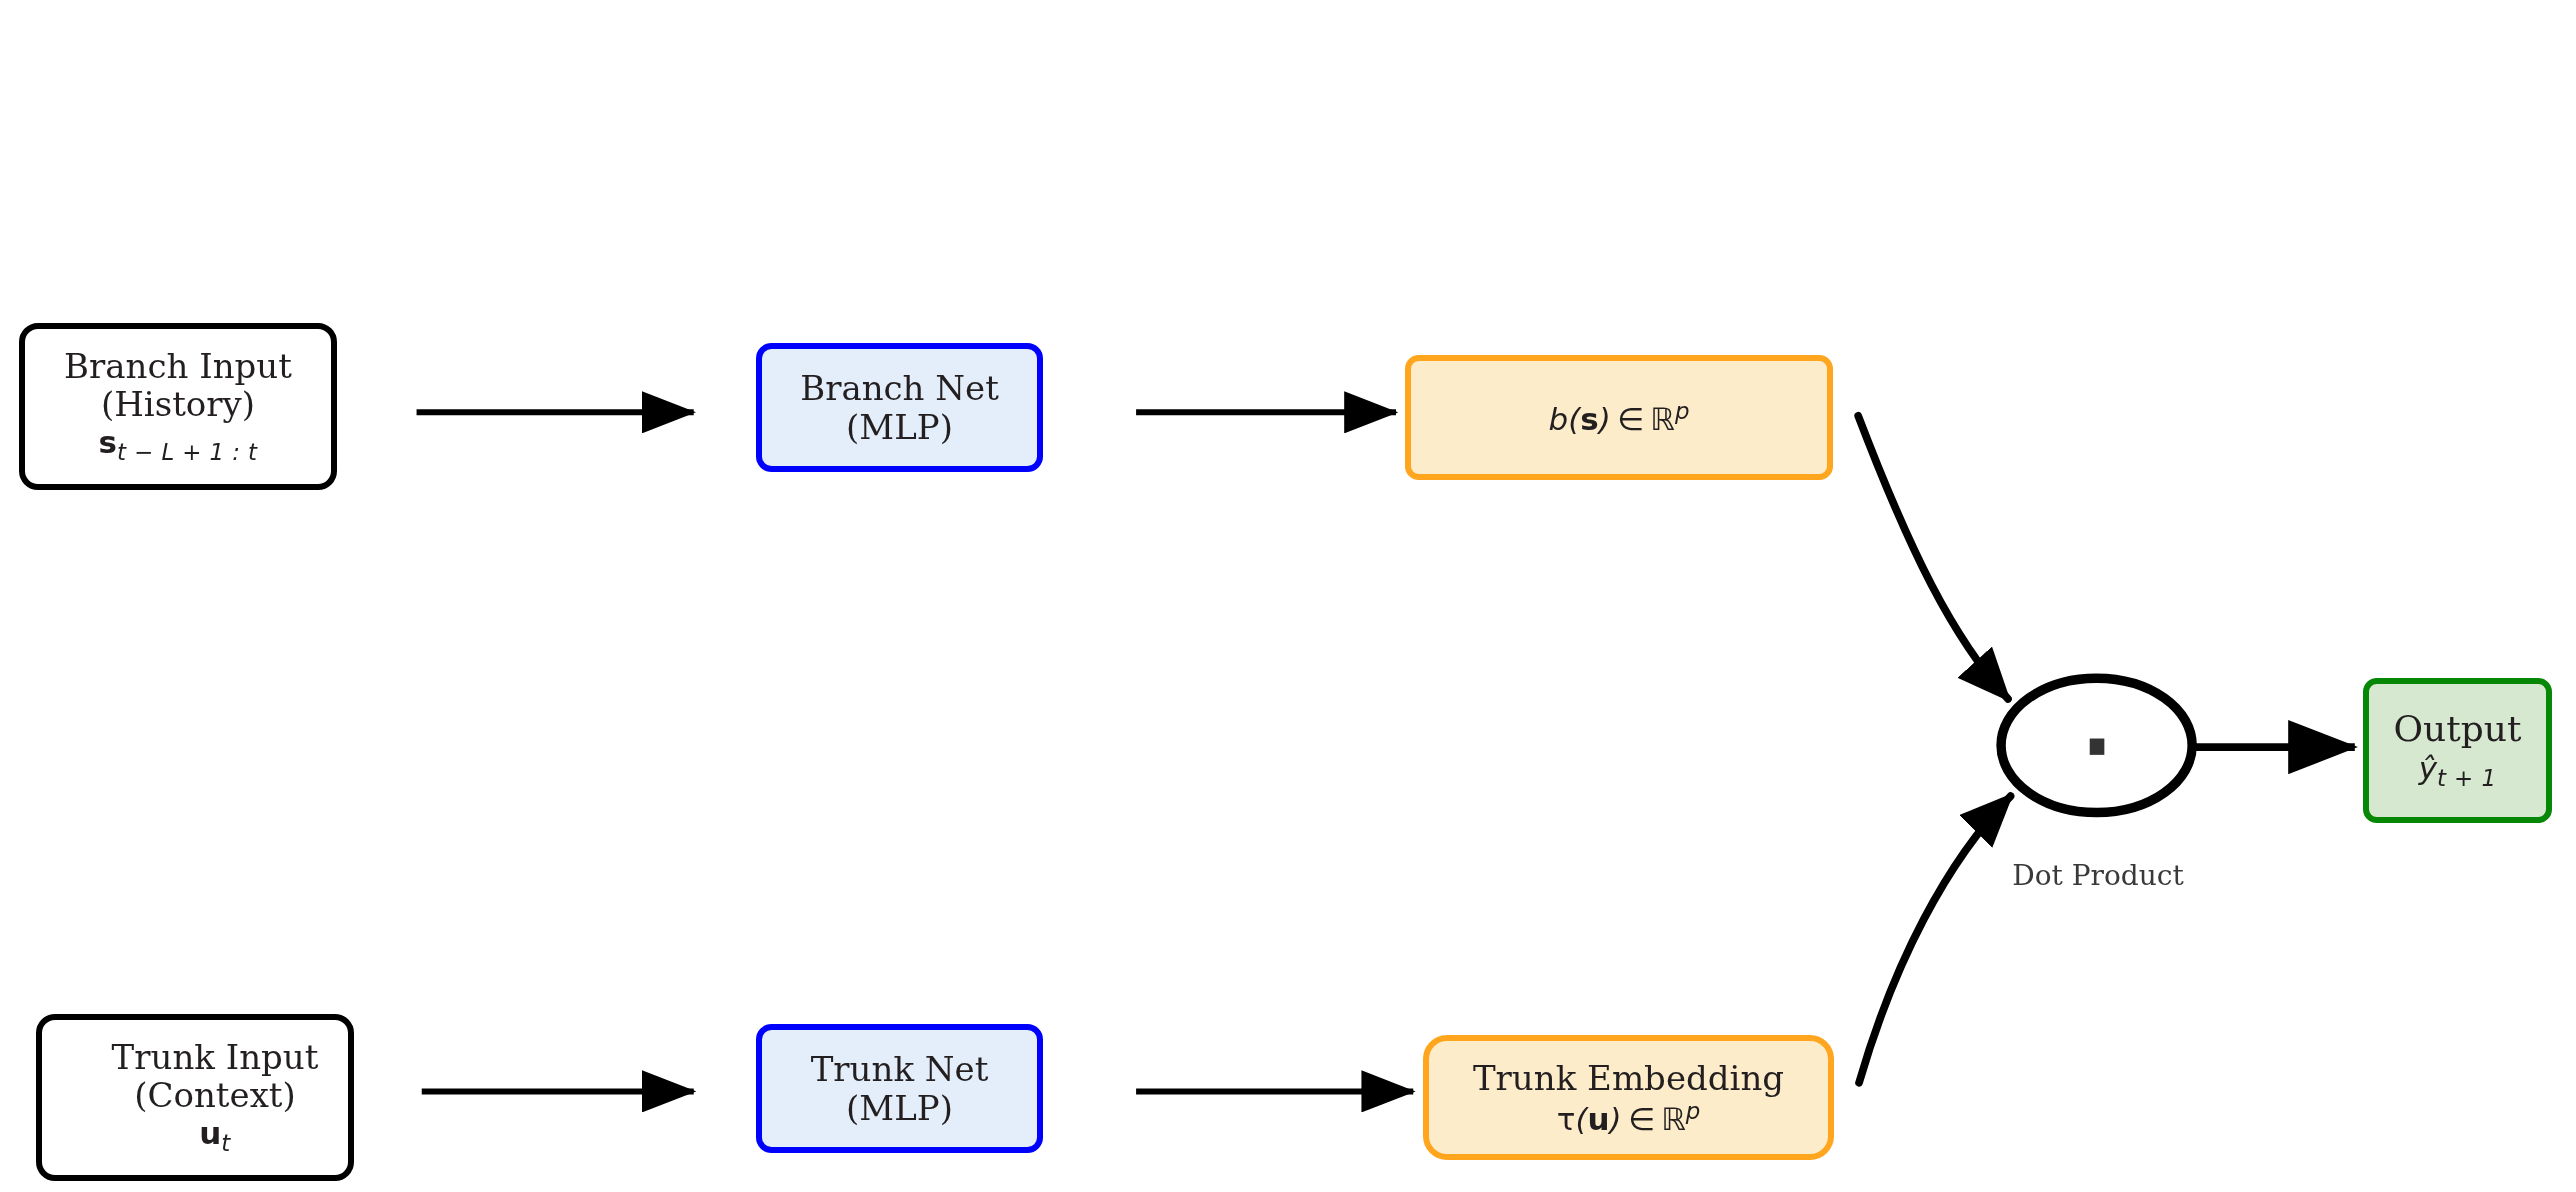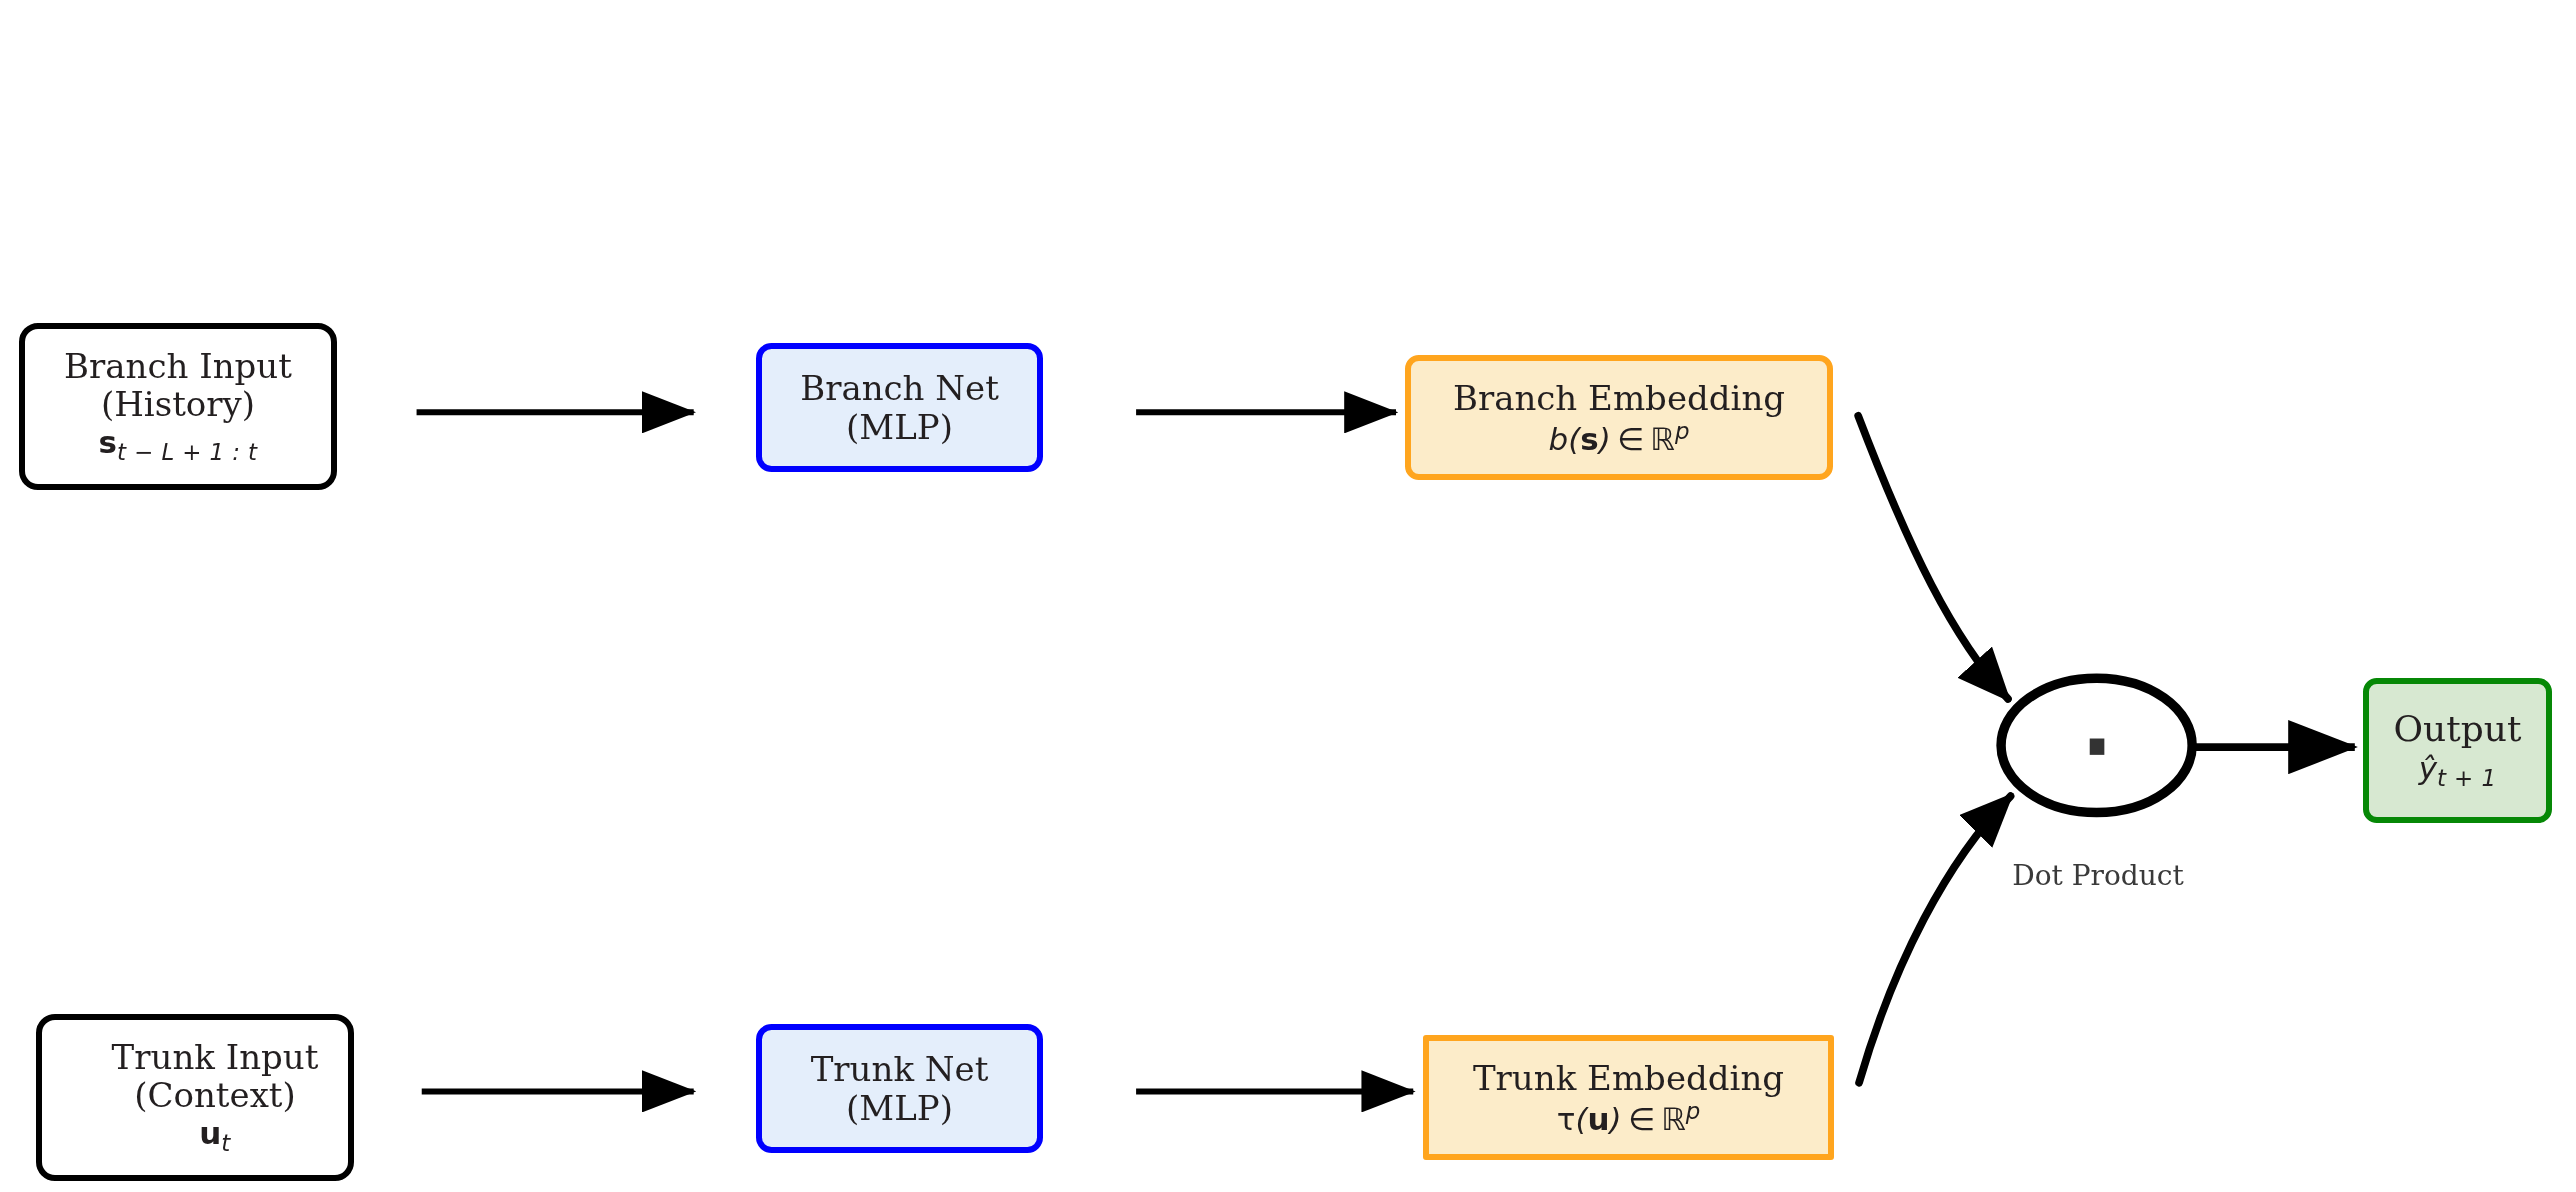--- a/index.html
+++ b/index.html
@@ -110,21 +110,21 @@
   }
   #node-branch-embedding {
     left: 1405px; top: 355px; width: 428px; height: 125px;
     border: 6px solid #ffa51e;
     border-radius: 13.8px;
     background: #fcecc9;
   }
   #node-trunk-embedding {
     left: 1423px; top: 1035px; width: 411px; height: 125px;
     border: 6px solid #ffa51e;
-    border-radius: 3px;
+    border-radius: 24px;
     background: #fcecc9;
   }
   #node-output {
     left: 2363px; top: 678px; width: 189px; height: 145px;
     border: 6px solid #068806;
     border-radius: 13.8px;
     background: #d7e8d1;
   }
   #node-output .line1 { font-size: 36px; }
 
@@ -180,21 +180,20 @@
     <div class="line2">(History)</div>
     <div class="mathline"><span class="math-bf">s</span><span class="sub">t − L + 1 : t</span></div>
   </div>
 
   <div class="node" id="node-branch-net">
     <div class="line1">Branch Net</div>
     <div class="line2">(MLP)</div>
   </div>
 
   <div class="node" id="node-branch-embedding">
-    <div class="line1">Branch Embedding</div>
     <div class="mathline"><span class="math-it">b</span><span class="math-it">(</span><span class="math-bf">s</span><span class="math-it">)</span> <span>∈</span> <span class="bbR">ℝ</span><span class="sup">p</span></div>
   </div>
 
   <div class="node" id="node-trunk-input">
     <div class="line1">Trunk Input</div>
     <div class="line2">(Context)</div>
     <div class="mathline"><span class="math-bf">u</span><span class="sub">t</span></div>
   </div>
 
   <div class="node" id="node-trunk-net">

